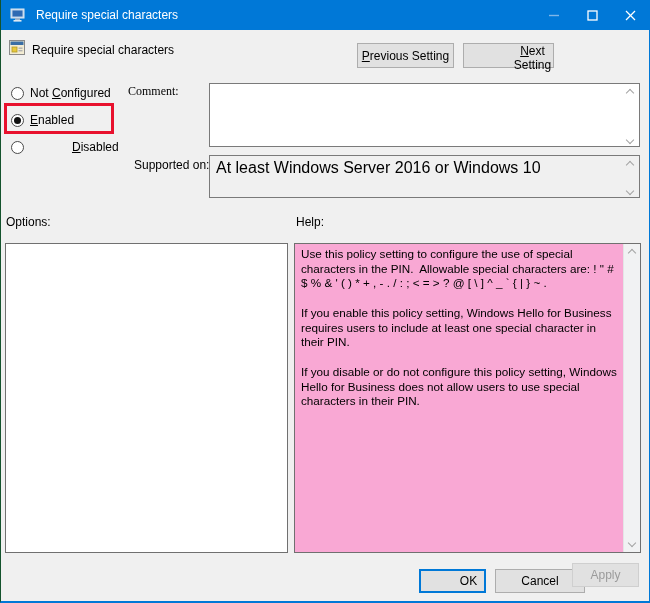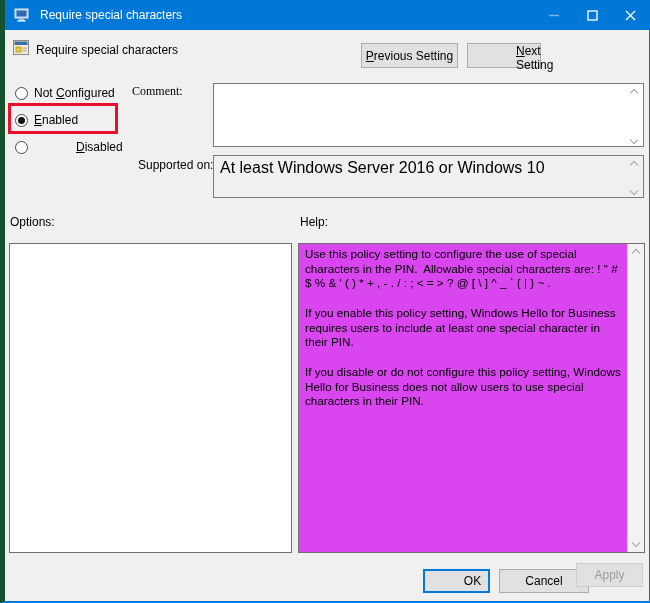--- a/index.html
+++ b/index.html
@@ -1,21 +1,21 @@
 <!DOCTYPE html>
 <html><head>
 <meta charset="utf-8">
 <style>
   * { margin:0; padding:0; box-sizing:border-box; }
   html,body { width:650px; height:603px; }
   body { font-family:"Liberation Sans","DejaVu Sans",sans-serif; font-size:12px; color:#000; }
 
   .window{
     position:relative; width:650px; height:603px; background:#f0f0f0;
-    border-left:5px solid #14532d; border-right:1px solid #0078d7; border-bottom:2px solid #0078d7;
+    border-left:1px solid #14532d; border-right:1px solid #0078d7; border-bottom:2px solid #0078d7;
     overflow:hidden;
   }
 
   
   .titlebar{
     position:absolute; left:0; top:0; right:0; height:30px; background:#0078d7;
     display:flex; align-items:center; color:#fff;
   }
   .titlebar-icon{ margin-left:9px; width:18px; height:16px; display:inline-flex; align-items:center; }
   .title-text{ margin-left:8px; font-size:12px; color:#fff; }
@@ -23,21 +23,21 @@
   .win-btn{ width:38px; height:30px; display:flex; align-items:center; justify-content:center; cursor:default; }
 
   
   .hdr-icon{ position:absolute; left:8px; top:40px; width:17px; height:16px; }
   .hdr-title{ position:absolute; left:31px; top:43px; font-size:12px; }
   .btn{
     position:absolute; background:#e1e1e1; border:1px solid #adadad;
     font-family:inherit; font-size:12px; color:#000; padding:0;
   }
   .btn-prev{ left:356px; top:43px; width:97px; height:25px; }
-  .btn-next{ left:462px; top:43px; width:74px; height:25px;padding-left:48px; }
+  .btn-next{ left:462px; top:43px; width:91px; height:25px;padding-left:48px; }
 
   
   .radio-row{ position:absolute; left:10px; display:flex; align-items:center; }
   .radio-row.r0{ top:86px; } .radio-row.r1{ top:113px; } .radio-row.r2{ top:140px;gap:42px; }
   .radio-circle{
     width:13px; height:13px; border:1px solid #4a4a4a; border-radius:50%; background:#fff;
     display:inline-flex; align-items:center; justify-content:center; margin-right:6px; flex:0 0 auto;
   }
   .radio-circle.checked::after{ content:""; width:7px; height:7px; border-radius:50%; background:#111; }
   .u{ text-decoration:underline; }
@@ -66,21 +66,21 @@
 
   
   .lbl-options{ left:5px; top:215px; }
   .lbl-help{ left:295px; top:215px; }
   .options-box{
     position:absolute; left:4px; top:243px; width:283px; height:310px;
     background:#fff; border:1px solid #707070;
   }
   .help-box{
     position:absolute; left:293px; top:243px; width:347px; height:310px;
-    background:#d946ef; border:1px solid #707070; display:flex;justify-content:flex-end;
+    background:#f9a8d4; border:1px solid #707070; display:flex;justify-content:flex-end;
   }
   .help-text{
     flex:1 1 auto; padding:3px 3px 3px 6px; font-size:11.7px; line-height:1.26;
     white-space:pre-wrap; overflow:hidden;
   }
   .help-scrollbar{
     flex:0 0 17px; background:#f1f2f3; position:relative; border-left:1px solid #e4e5e6;
   }
   .help-scrollbar .chev.up{ left:4px; top:4px; }
   .help-scrollbar .chev.down{ left:4px; bottom:4px; }

